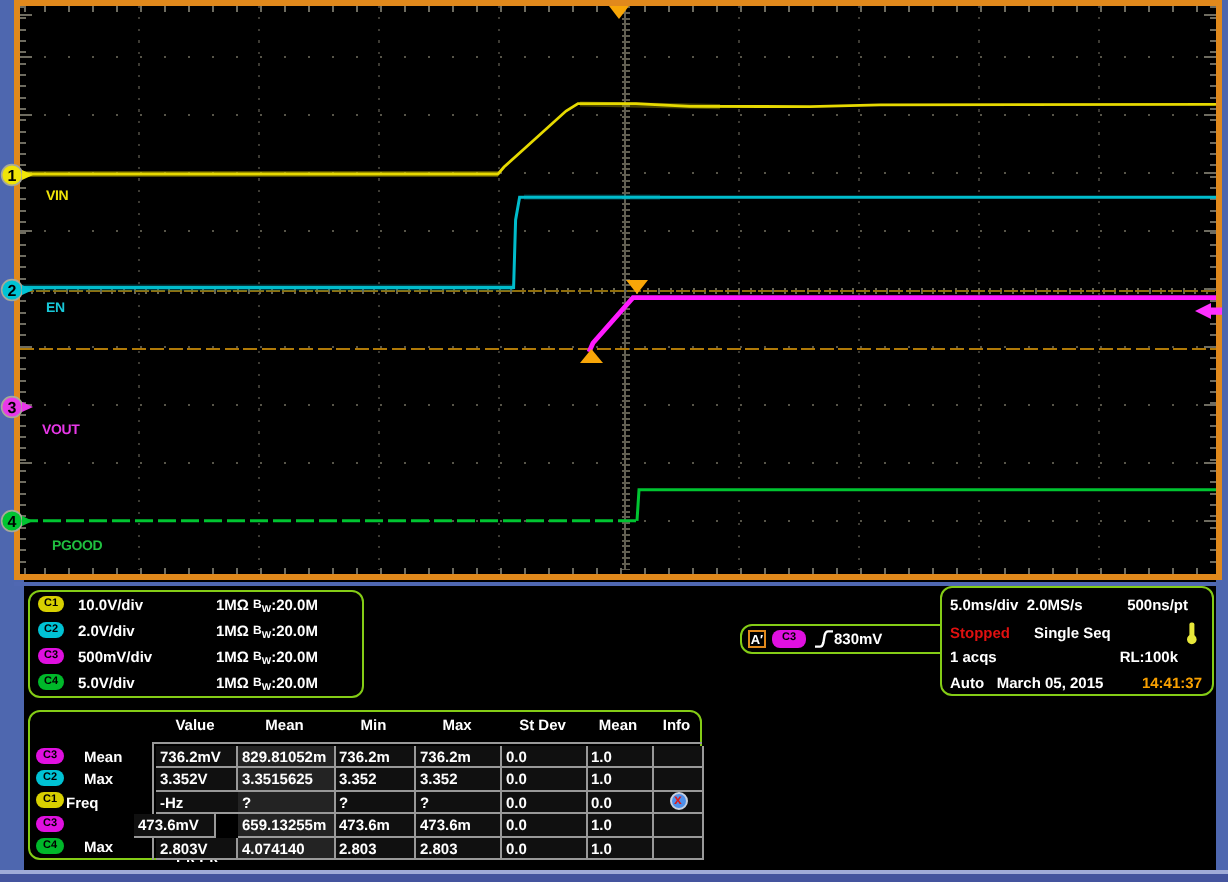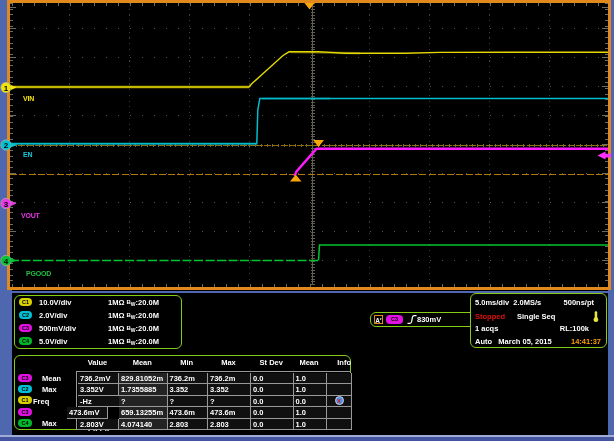--- a/index.html
+++ b/index.html
@@ -167,34 +167,34 @@
 
   <div class="panel" id="meas" style="left:14px;top:355px;width:335px;height:73px;">
     <div style="position:absolute;left:61px;top:15px;width:1px;height:59px;background:#999999;"></div>
     <div style="position:absolute;left:61px;top:15px;width:275px;height:1px;background:#999999;"></div>
     <div class="mh" style="left:62px;top:2px;width:41px;">Value</div>
     <div class="mh" style="left:103px;top:2px;width:48.5px;">Mean</div>
     <div class="mh" style="left:151.5px;top:2px;width:40.5px;">Min</div>
     <div class="mh" style="left:192px;top:2px;width:43px;">Max</div>
     <div class="mh" style="left:235px;top:2px;width:42.5px;">St Dev</div>
     <div class="mh" style="left:277.5px;top:2px;width:33.0px;">Mean</div>
-    <div class="mh" style="left:310.5px;top:2px;width:25.5px;text-align:right;">Info</div>
+    <div class="mh" style="left:310.5px;top:2px;width:25.5px;">Info</div>
     <div class="badge c3" style="left:3px;top:17.6px;width:14px;">C3</div>
     <div class="btxt" style="position:absolute;left:27px;top:17.8px;">Mean</div>
     <div class="mc" style="left:63px;top:17px;width:41px;height:11.4px;background:#101010;">736.2mV</div>
     <div class="mc" style="left:104px;top:17px;width:48.5px;height:11.4px;background:#232323;">829.81052m</div>
     <div class="mc" style="left:152.5px;top:17px;width:40.5px;height:11.4px;background:#101010;">736.2m</div>
     <div class="mc" style="left:193px;top:17px;width:43px;height:11.4px;background:#101010;">736.2m</div>
     <div class="mc" style="left:236px;top:17px;width:42.5px;height:11.4px;background:#101010;">0.0</div>
     <div class="mc" style="left:278.5px;top:17px;width:33.0px;height:11.4px;background:#101010;">1.0</div>
     <div class="mc" style="left:311.5px;top:17px;width:25.5px;height:11.4px;background:#101010;"></div>
     <div class="badge c2" style="left:3px;top:29.0px;width:14px;">C2</div>
     <div class="btxt" style="position:absolute;left:27px;top:29.2px;">Max</div>
     <div class="mc" style="left:63px;top:28.4px;width:41px;height:11.4px;background:#101010;">3.352V</div>
-    <div class="mc" style="left:104px;top:28.4px;width:48.5px;height:11.4px;background:#232323;">1.7355885</div>
+    <div class="mc" style="left:104px;top:28.4px;width:48.5px;height:11.4px;background:#232323;">3.3515625</div>
     <div class="mc" style="left:152.5px;top:28.4px;width:40.5px;height:11.4px;background:#101010;">3.352</div>
     <div class="mc" style="left:193px;top:28.4px;width:43px;height:11.4px;background:#101010;">3.352</div>
     <div class="mc" style="left:236px;top:28.4px;width:42.5px;height:11.4px;background:#101010;">0.0</div>
     <div class="mc" style="left:278.5px;top:28.4px;width:33.0px;height:11.4px;background:#101010;">1.0</div>
     <div class="mc" style="left:311.5px;top:28.4px;width:25.5px;height:11.4px;background:#101010;"></div>
     <div class="badge c1" style="left:3px;top:40.4px;width:14px;">C1</div>
     <div class="btxt" style="position:absolute;left:18px;top:40.599999999999994px;">Freq</div>
     <div class="mc" style="left:63px;top:39.8px;width:51px;height:11.4px;background:#101010;">-Hz</div>
     <div class="mc" style="left:104px;top:39.8px;width:48.5px;height:11.4px;background:#232323;">?</div>
     <div class="mc" style="left:152.5px;top:39.8px;width:40.5px;height:11.4px;background:#101010;">?</div>

